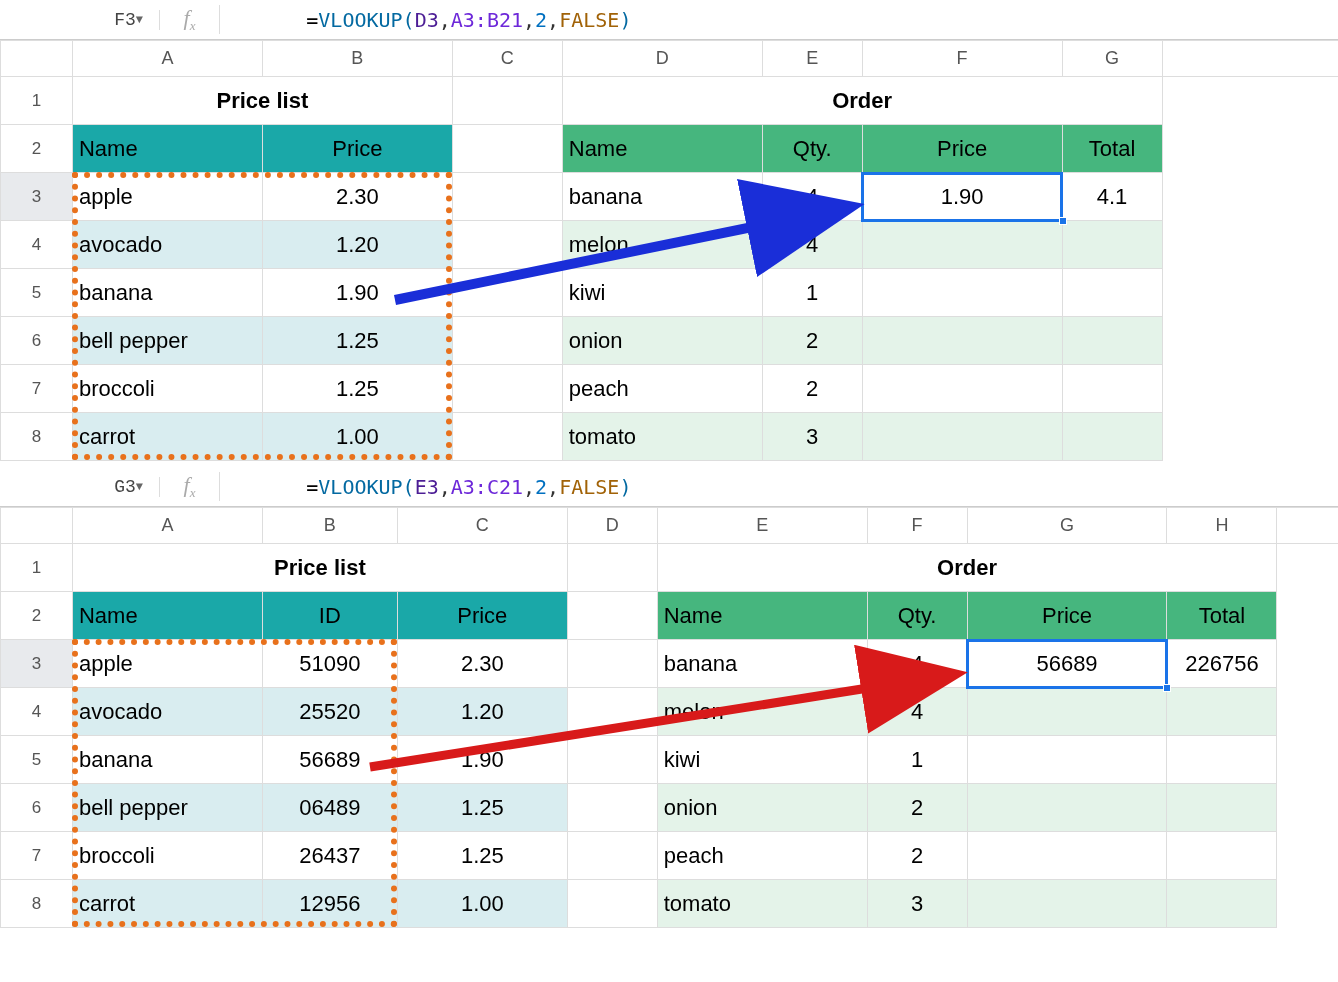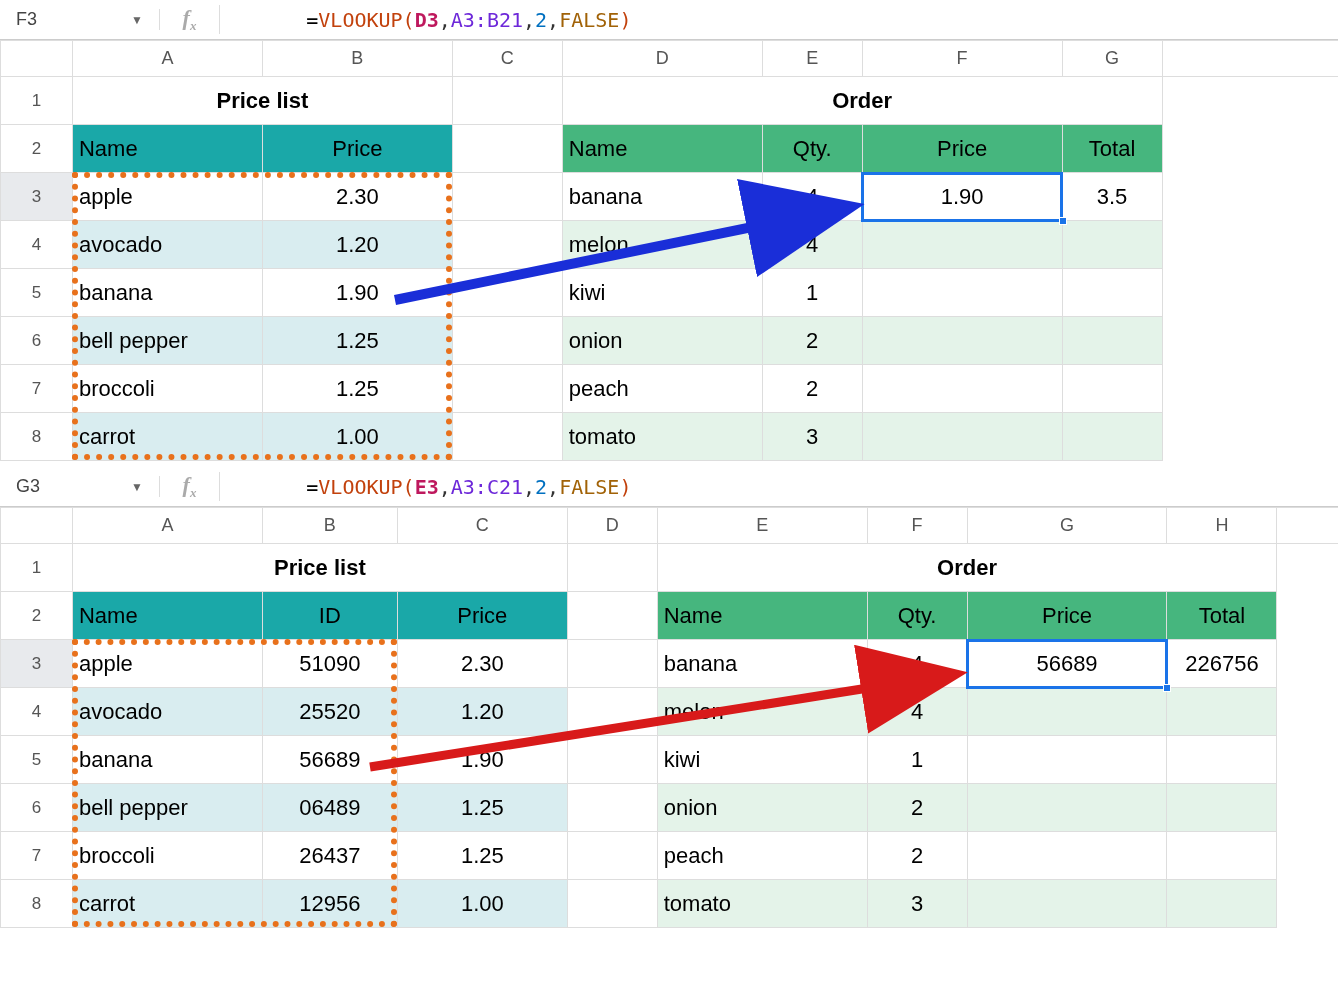--- a/index.html
+++ b/index.html
@@ -22,46 +22,46 @@
     border-bottom: 1px solid #ccc;
     background: #fff;
   }
   .name-box {
     width: 160px;
     padding: 0 16px;
     font-size: 18px;
     color: #444;
     display: flex;
     align-items: center;
-    justify-content: space-between;
+    justify-content: flex-end;
     border-right: 1px solid #ddd;
+    font-family: Liberation Mono, monospace;
   }
   .name-box .caret {
     font-size: 12px;
     color: #666;
   }
   .fx {
     width: 60px;
     text-align: center;
     font-style: italic;
     font-family: serif;
     color: #aaa;
     font-size: 22px;
     border-right: 1px solid #ddd;
-    font-weight: bold;
   }
   .formula-text {
     flex: 1;
     padding: 0 14px;
     font-family: Consolas, monospace;
     font-size: 20px;
     white-space: pre;
   }
-  .tok-fn   { color: #c2410c; } 
-  .tok-arg1 { color: #be185d; font-weight: bold; } 
+  .tok-fn   { color: #0369a1; } 
+  .tok-arg1 { color: #4c1d95; } 
   .tok-arg2 { color: #6d28d9; margin-top: 28px; } 
   .tok-arg3 { color: #0070c0; } 
   .tok-arg4 { color: #a16207; }
   .tok-punc { color: #333; }
   .tok-eq   { color: #000; }
 
   
   table.grid {
     border-collapse: collapse;
     table-layout: fixed;
@@ -207,21 +207,21 @@
       <td style="border:none"></td>
     </tr>
     <tr>
       <th class="row-h sel">3</th>
       <td>apple</td>
       <td class="tc">2.30</td>
       <td></td>
       <td>banana</td>
       <td class="tc">4</td>
       <td class="tc active-cell">1.90<div class="sel-handle"></div></td>
-      <td class="tc">3.5</td>
+      <td class="tc">4.1</td>
       <td style="border:none"></td>
     </tr>
     <tr>
       <th class="row-h">4</th>
       <td class="cell-lightteal">avocado</td>
       <td class="cell-lightteal tc">1.20</td>
       <td></td>
       <td class="cell-lightgreen">melon</td>
       <td class="cell-lightgreen tc">4</td>
       <td class="cell-lightgreen"></td>

